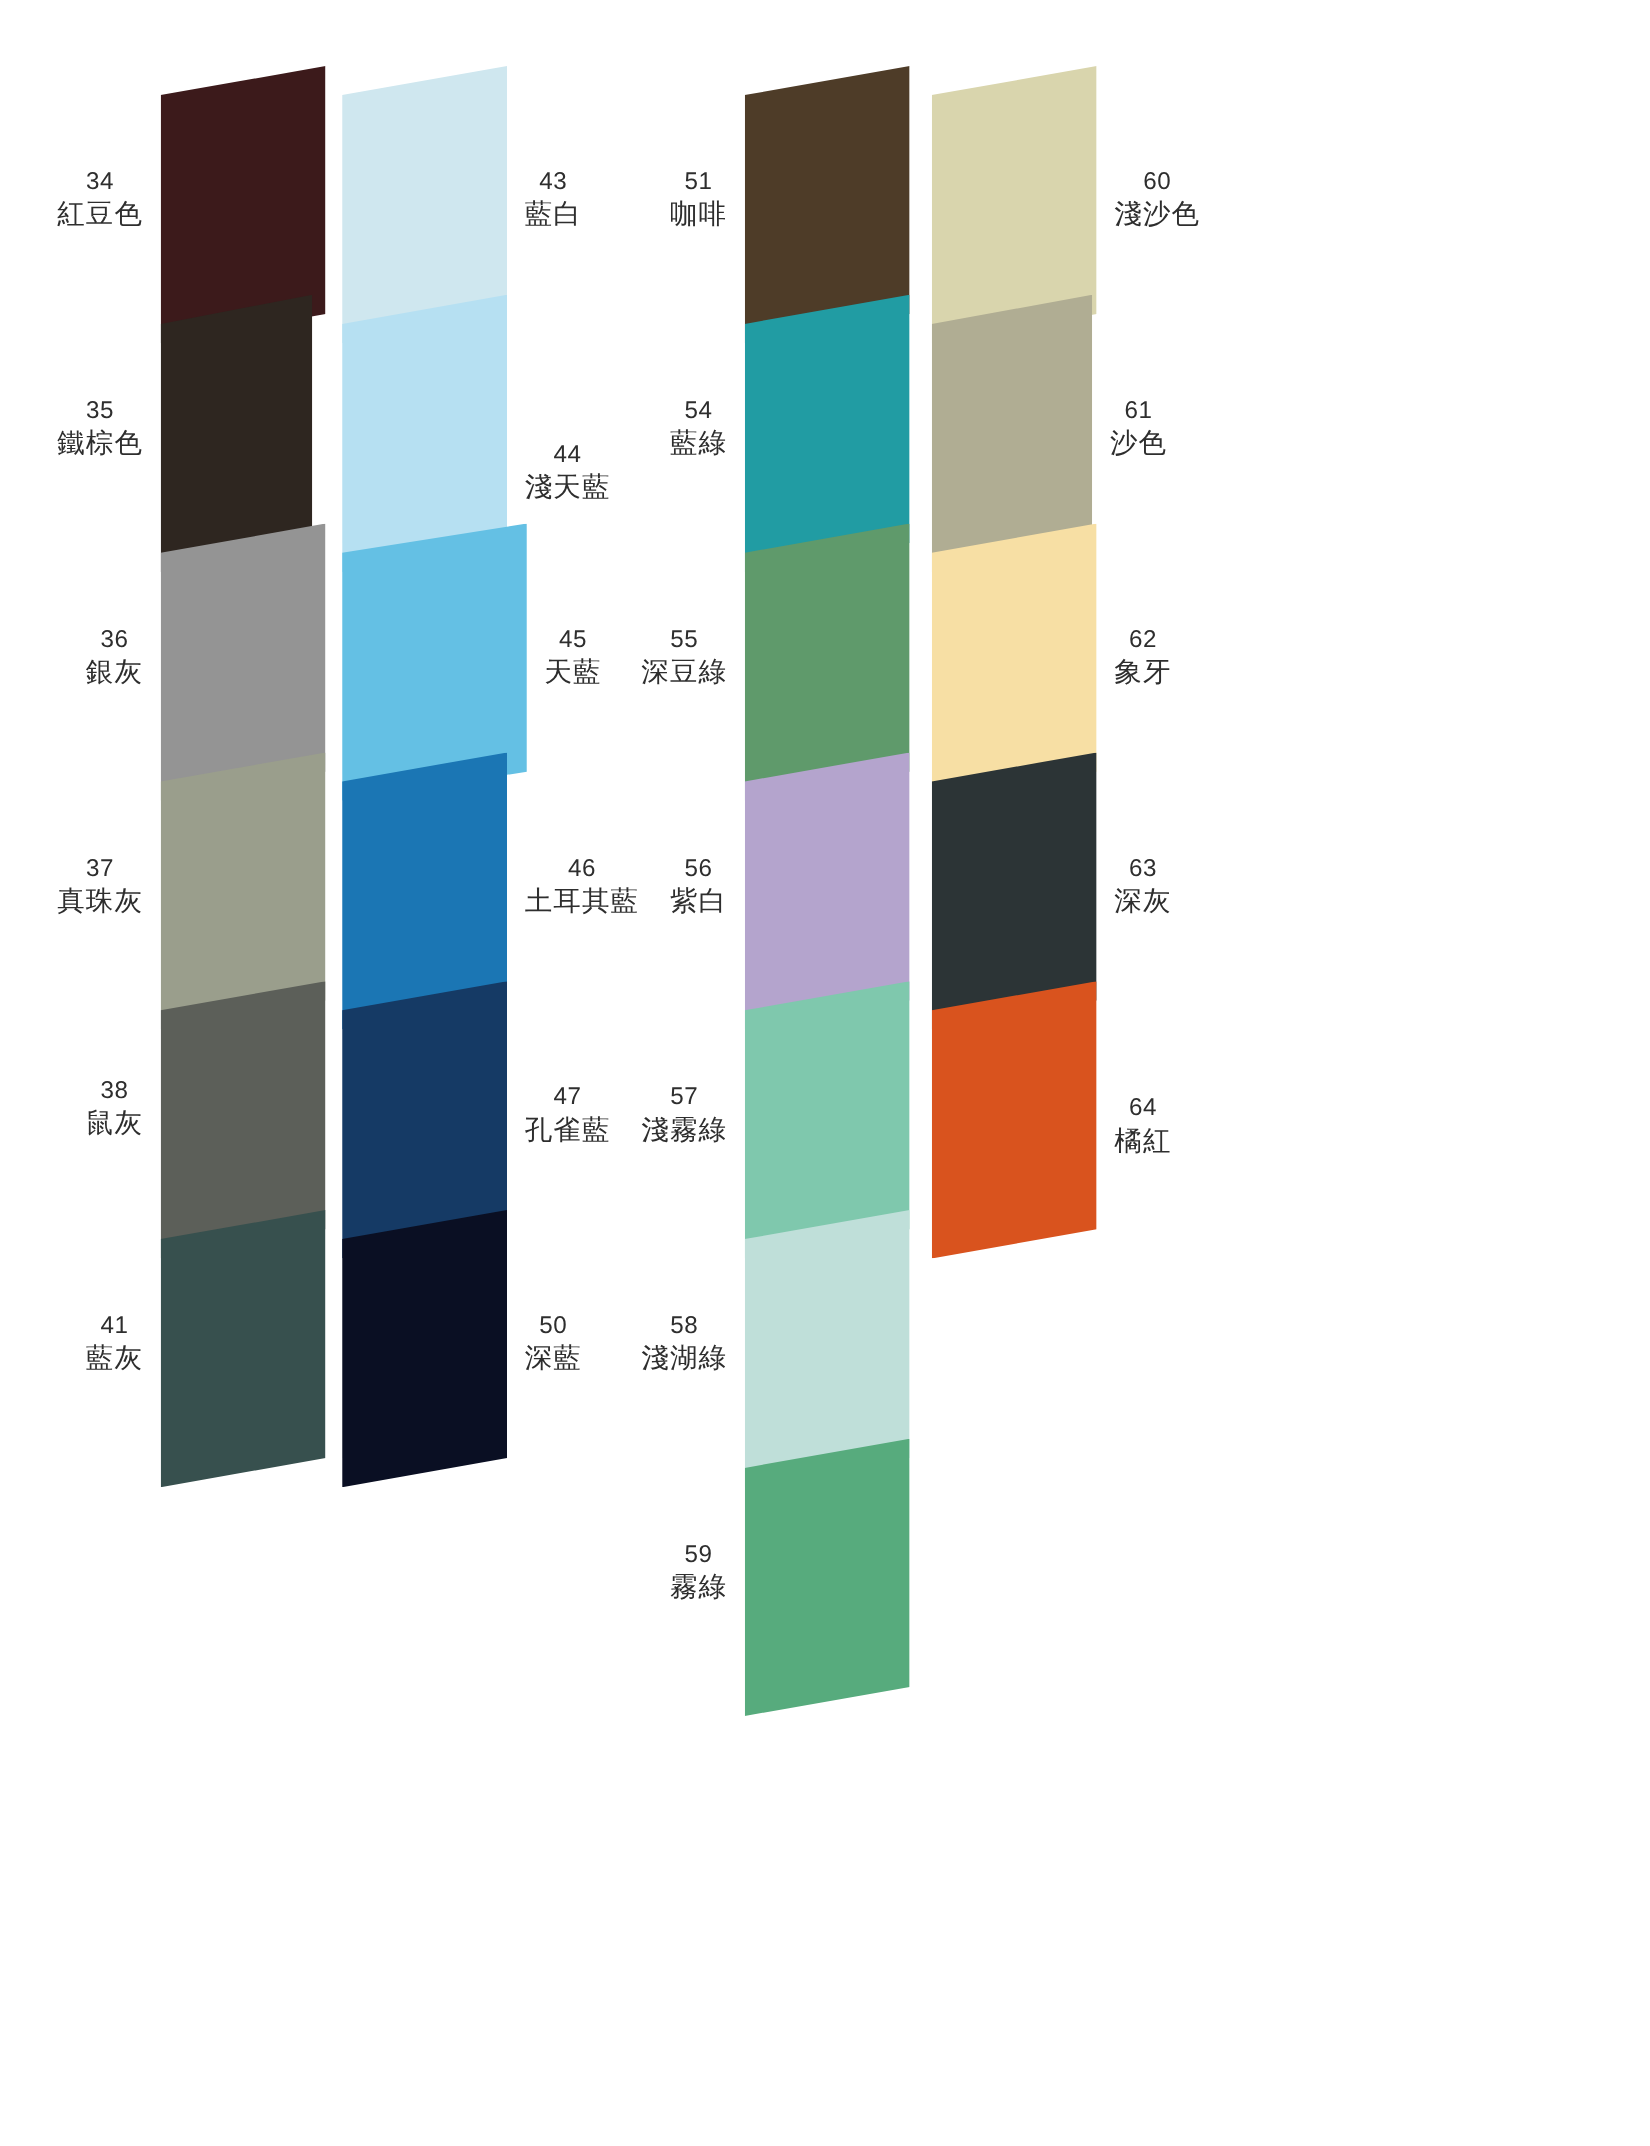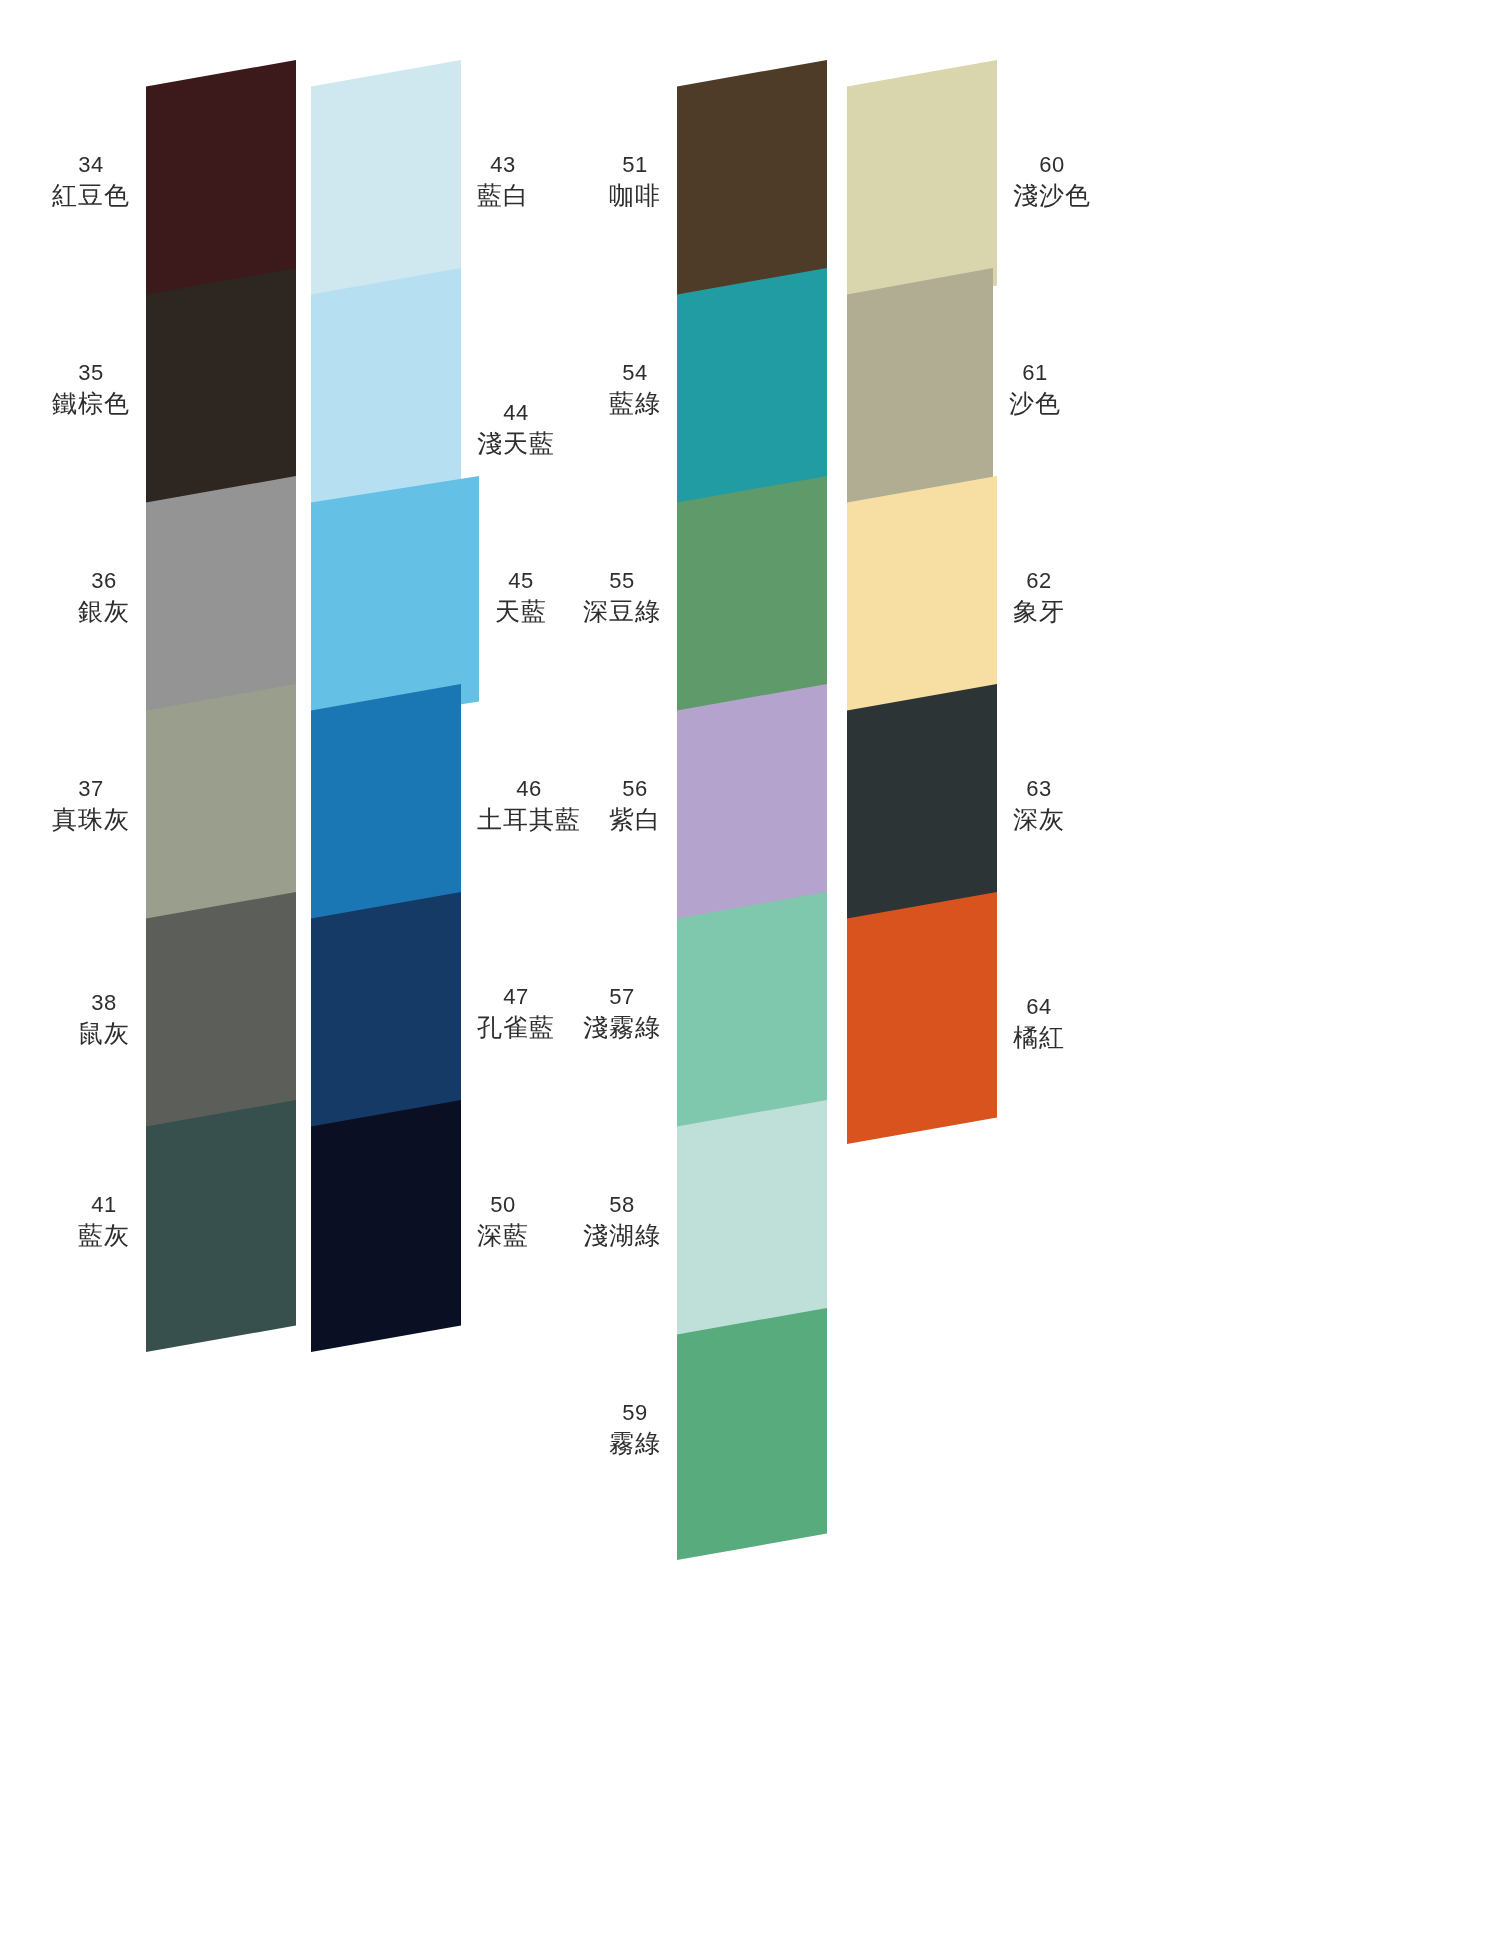--- a/index.html
+++ b/index.html
@@ -78,21 +78,21 @@
 
 <div id="chart">
     <div class="column" style="left: 146px; top: 0px;">
       <div class="swatch-row" style="left: 0px; top: 60px; width: 150px; height: 252px;">
         <div class="chip" style="background: rgb(60, 26, 27);"></div>
         <div class="label left" style="top: 90px;">
           <span class="num">34</span>
           <span class="name">紅豆色</span>
         </div>
       </div>
-      <div class="swatch-row" style="left: 0px; top: 268px; width: 150px; height: 252px;">
+      <div class="swatch-row" style="left: 0px; top: 268px; width: 138px; height: 252px;">
         <div class="chip" style="background: rgb(46, 38, 32);"></div>
         <div class="label left" style="top: 90px;">
           <span class="num">35</span>
           <span class="name">鐵棕色</span>
         </div>
       </div>
       <div class="swatch-row" style="left: 0px; top: 476px; width: 150px; height: 252px;">
         <div class="chip" style="background: rgb(148, 148, 148);"></div>
         <div class="label left" style="top: 90px;">
           <span class="num">36</span>
@@ -101,21 +101,21 @@
       </div>
       <div class="swatch-row" style="left: 0px; top: 684px; width: 150px; height: 252px;">
         <div class="chip" style="background: rgb(154, 158, 140);"></div>
         <div class="label left" style="top: 90px;">
           <span class="num">37</span>
           <span class="name">真珠灰</span>
         </div>
       </div>
       <div class="swatch-row" style="left: 0px; top: 892px; width: 150px; height: 252px;">
         <div class="chip" style="background: rgb(92, 95, 89);"></div>
-        <div class="label left" style="top: 96px; margin-left: 22px;">
+        <div class="label left" style="top: 84px; margin-left: 22px;">
           <span class="num">38</span>
           <span class="name">鼠灰</span>
         </div>
       </div>
       <div class="swatch-row" style="left: 0px; top: 1100px; width: 150px; height: 252px;">
         <div class="chip" style="background: rgb(55, 80, 78);"></div>
         <div class="label left" style="top: 90px;">
           <span class="num">41</span>
           <span class="name">藍灰</span>
         </div>

